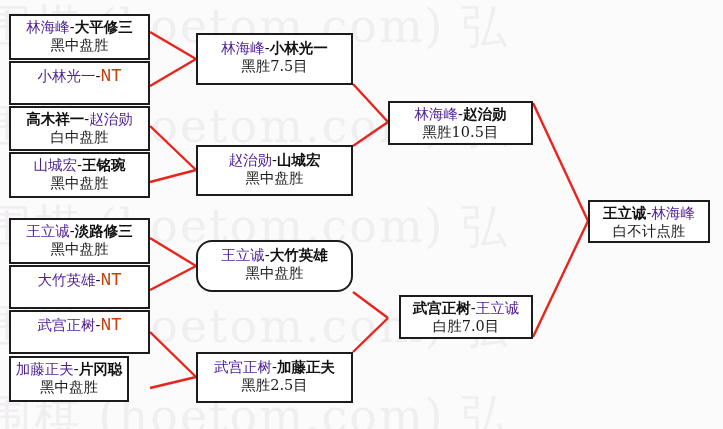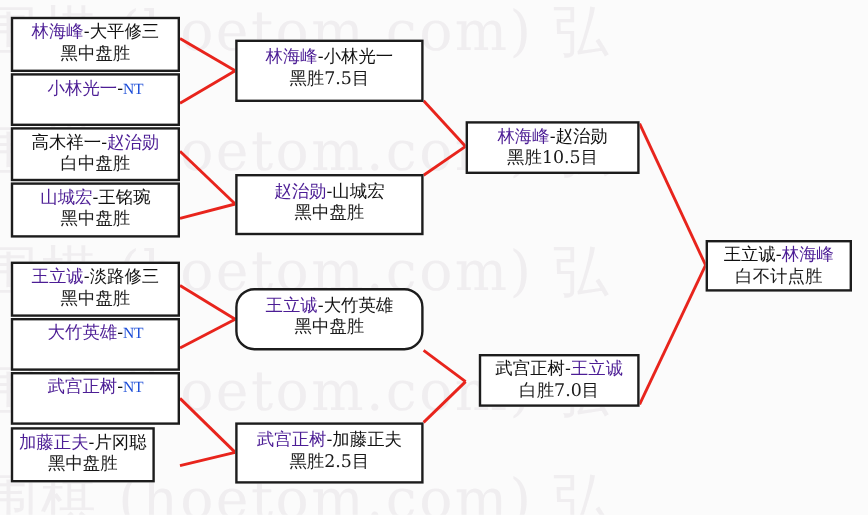--- a/index.html
+++ b/index.html
@@ -50,26 +50,26 @@
     padding-top:3px;
     line-height:1.16;
     font-family:"DejaVu Serif","Liberation Serif",serif;
     font-size:14.5px;
     color:#1a1a1a;
     text-align:center;
   }
   .node .ln{display:block;white-space:nowrap;}
   .node .ln2{margin-top:1px;}
   .red{color:#4c1d95;}
-  .blk{color:#111111;}
+  .blk{color:#111111;font-weight:bold;}
   .nt{
-    font-family:Liberation Serif, serif;
-    font-size:13px;
+    font-family:Liberation Mono, monospace;
+    font-size:18px;
     letter-spacing:-0.3px;
-    color:#1d4ed8;
+    color:#c2410c;
   }
   .dash{color:#111111;}
 </style>
 </head>
 <body>
 
 <div id="stage">
 
   <div class="wm-layer">
     <div class="wm r0">围棋 (hoetom.com) 弘</div>

